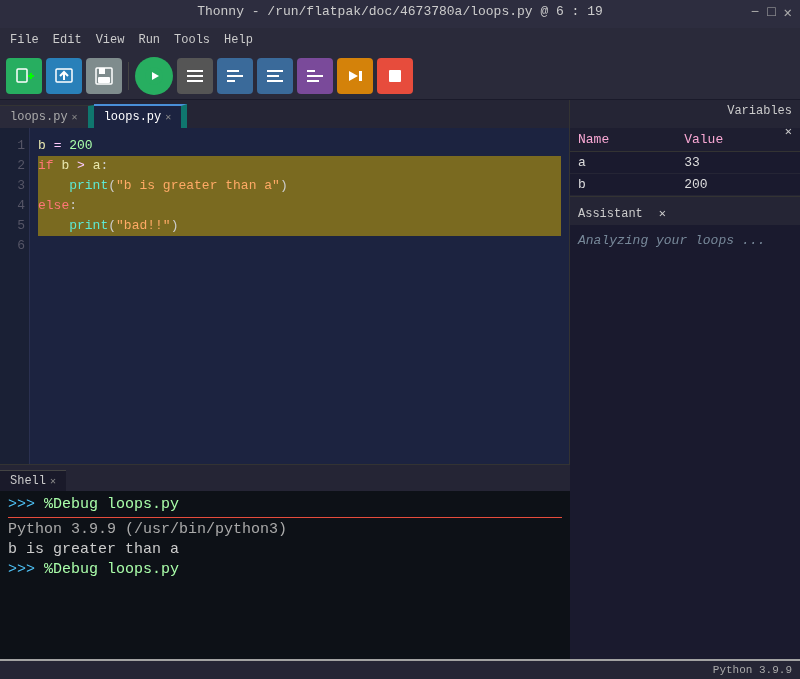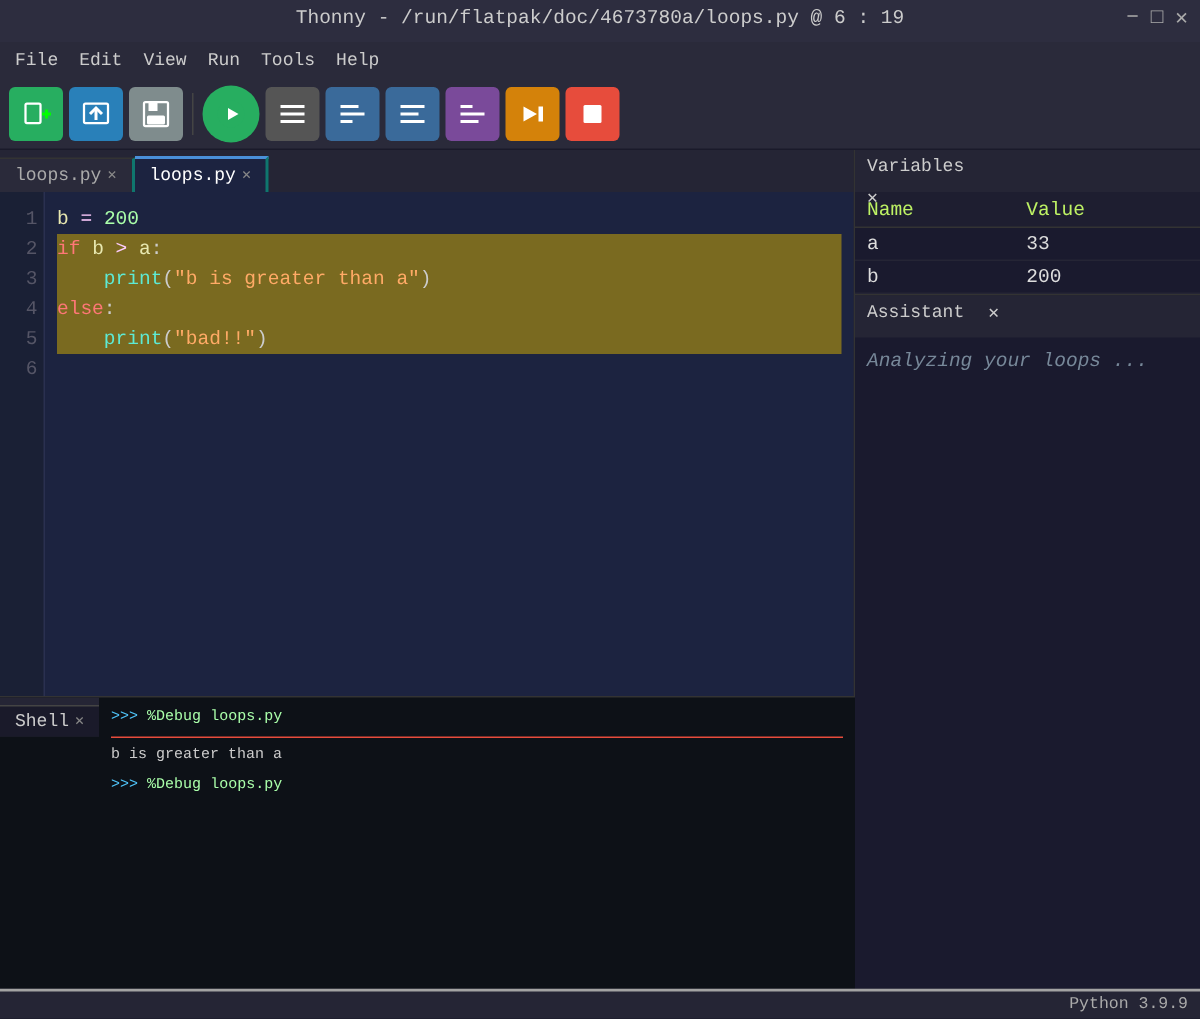--- a/index.html
+++ b/index.html
@@ -99,21 +99,21 @@
     .tab {
       background: #2a2a3a;
       color: #aaa;
       padding: 4px 10px;
       font-size: 12px;
       display: flex;
       align-items: center;
       gap: 4px;
       cursor: pointer;
       border-top: 1px solid #333;
-      border-right: 2px solid #0f766e;
+      border-right: 6px solid #0f766e;
     }
     .tab.active {
       background: #1c2340;
       color: #fff;
       border-top: 2px solid #4a90d9;
     }
     .tab-close { font-size: 10px; color: #888; cursor: pointer; }
 
     
     #code-editor {
@@ -156,21 +156,21 @@
       display: block;
       white-space: pre;
       height: 20px;
     }
 
     
     #shell-section {
       border-top: 1px solid #333;
       background: #0d1117;
       display: flex;
-      flex-direction: row;
+      flex-direction: column;
       height: 195px;
     }
     #shell-tab-bar {
       background: #252535;
       display: flex;
       height: 26px;
       align-items: flex-end;
     }
     .shell-tab {
       background: #1a1a2a;
@@ -179,21 +179,21 @@
       font-size: 12px;
       display: flex;
       align-items: center;
       gap: 4px;
       cursor: pointer;
       border-top: 1px solid #444;
     }
     #shell-content {
       flex: 1;
       padding: 4px 8px;
-      font-size: 10px;
+      font-size: 15px;
       line-height: 20px;
       color: #ccc;
       overflow: hidden;
     }
     .shell-line { height: 20px; display: block; white-space: pre; }
     .shell-prompt { color: #4fc3f7; }
     .shell-cmd { color: #aaffaa; }
     .shell-output { color: #cccccc; }
     .shell-separator { border-top: 1px solid #e74c3c; margin: 2px 0; }
 
@@ -207,35 +207,35 @@
 
     
     #variables-panel {
       background: #1a1a2e;
       border-bottom: 1px solid #333;
       flex: 0 0 auto;
     }
     #variables-header {
       background: #252535;
       display: flex;
-      align-items: flex-start;
+      align-items: flex-end;
       padding: 4px 8px;
       height: 28px;
       gap: 6px;
       flex-direction: column;
     }
     #variables-header span { color: #ccc; font-size: 12px; }
     #variables-close { color: #888; cursor: pointer; font-size: 11px; }
     #variables-table {
       width: 100%;
       border-collapse: collapse;
       font-size: 13px;
     }
     #variables-table th {
-      color: #bef264;
+      color: #f9a8d4;
       text-align: left;
       padding: 4px 8px;
       border-bottom: 1px solid #333;
       font-weight: normal;
       background: #1e1e30;
     }
     #variables-table td {
       color: #ddd;
       padding: 3px 8px;
       border-bottom: 1px solid #252535;
@@ -243,21 +243,21 @@
 
     
     #assistant-panel {
       flex: 1;
       display: flex;
       flex-direction: column;
     }
     #assistant-header {
       background: #252535;
       display: flex;
-      align-items: flex-start;
+      align-items: flex-end;
       padding: 4px 8px;
       height: 28px;
       gap: 16px;
     }
     #assistant-header span { color: #ccc; font-size: 12px; }
     #assistant-close { color: #888; cursor: pointer; font-size: 11px; }
     #assistant-content {
       flex: 1;
       padding: 8px;
       color: #778899;
@@ -415,20 +415,21 @@
     <div id="shell-section">
       <div id="shell-tab-bar">
         <div class="shell-tab">
           <span>Shell</span>
           <span class="tab-close">✕</span>
         </div>
       </div>
       <div id="shell-content">
         <span class="shell-line"><span class="shell-prompt">&gt;&gt;&gt;</span> <span class="shell-cmd">%Debug loops.py</span></span>
         <div class="shell-separator"></div>
+        <span class="shell-line" style="color:#aaa;">Python 3.9.9 (/usr/bin/python3)</span>
         <span class="shell-line shell-output">b is greater than a</span>
         <span class="shell-line"><span class="shell-prompt">&gt;&gt;&gt;</span> <span class="shell-cmd">%Debug loops.py</span></span>
       </div>
     </div>
   </div>
 
   <div id="right-panel">
 
     <div id="variables-panel">
       <div id="variables-header">

